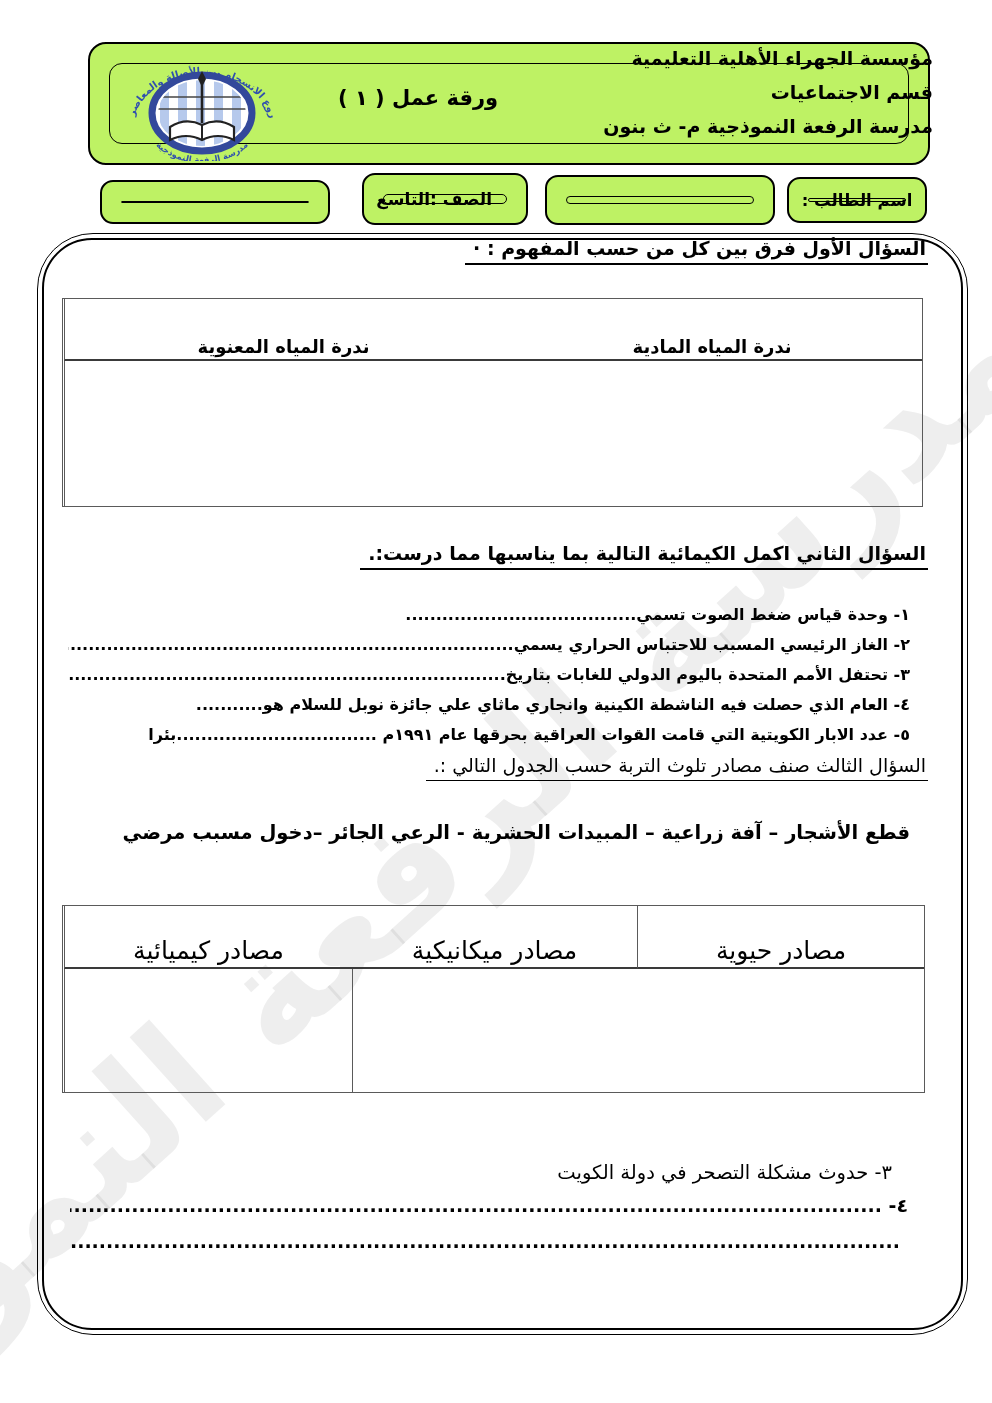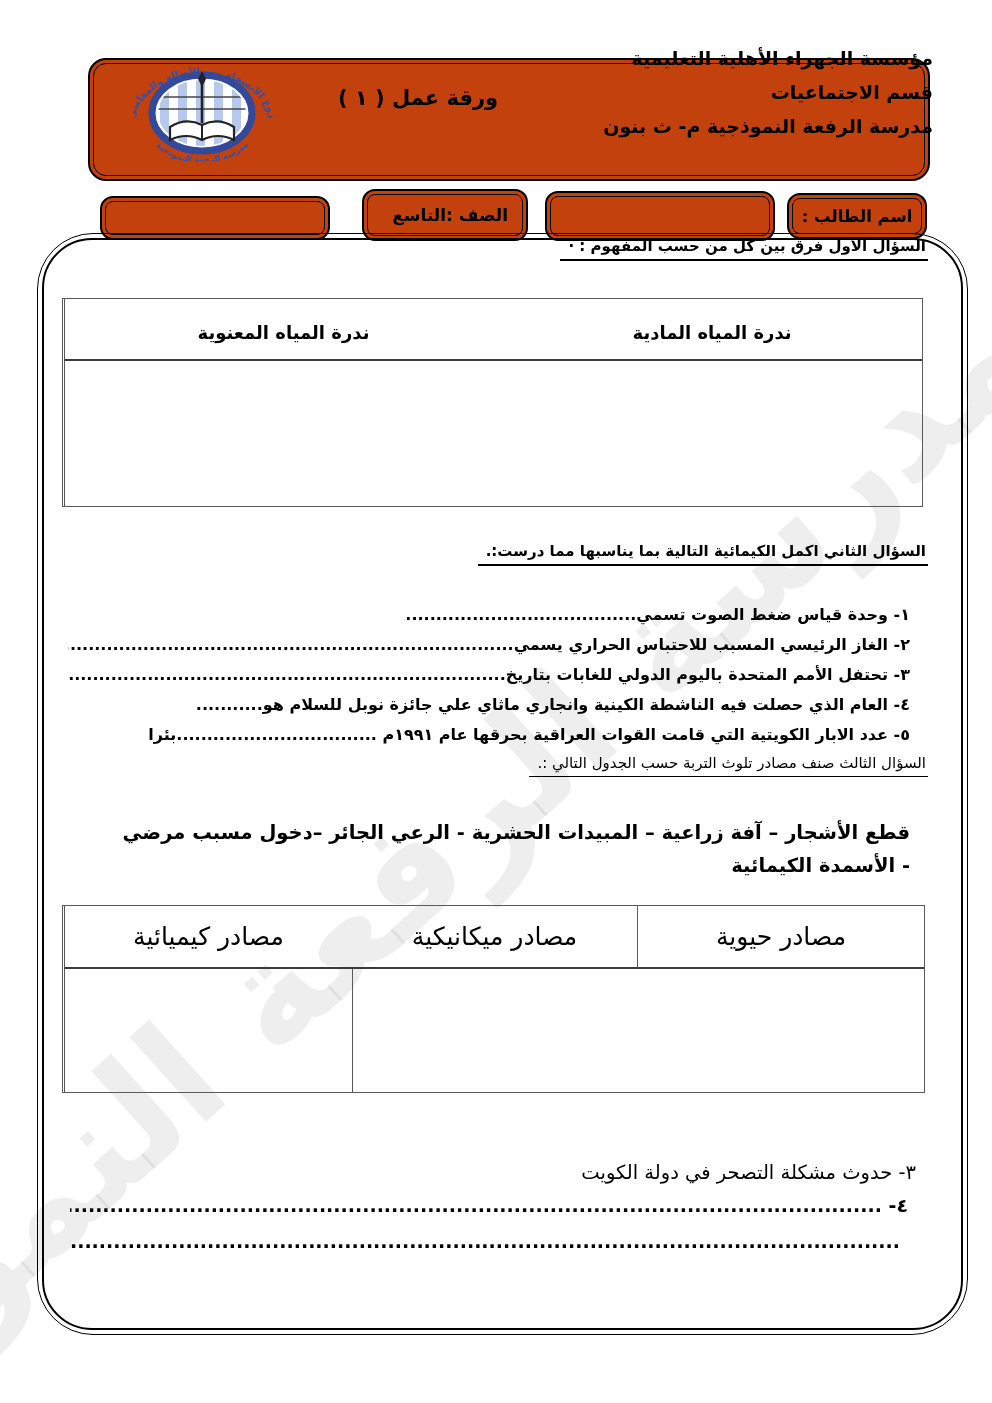--- a/index.html
+++ b/index.html
@@ -1,48 +1,48 @@
 <!DOCTYPE html>
 <html lang="ar" dir="rtl"><head>
 <meta charset="utf-8">
 <style>
   html,body{margin:0;padding:0;background:#ffffff;}
   .page{
     position:relative;width:992px;height:1403px;background:#fff;
     font-family:"DejaVu Sans",sans-serif;color:#000;direction:rtl;overflow:hidden;
   }
   
-  .dbl{position:absolute;border:2px solid #000;border-radius:13px;padding:3px;box-sizing:border-box;background:#c2410c;margin-top:16px;}
+  .dbl{position:absolute;border:2px solid #000;border-radius:13px;padding:19px;box-sizing:border-box;background:#bef264;}
   .dbl .in{width:100%;height:100%;box-sizing:border-box;border:1.6px solid #000;border-radius:8px;
     display:flex;align-items:center;justify-content:center;}
   .hdr-box{border-width:2.4px;border-radius:18px;}
   .hdr-box .in{border-radius:13px;}
   
   .main-frame{position:absolute;left:37px;top:233px;width:931px;height:1102px;border:1.8px solid #000;
     border-radius:56px;padding:4px;box-sizing:border-box;}
   .main-frame .in{width:100%;height:100%;box-sizing:border-box;border:2.6px solid #000;border-radius:50px;}
   
   .org{position:absolute;left:588px;top:41px;width:345px;text-align:right;font-weight:bold;
     font-size:19px;line-height:34px;white-space:nowrap;}
   .wlabel{position:absolute;left:308px;top:86px;width:220px;text-align:center;font-weight:bold;font-size:21px;}
   .boxlabel{font-weight:bold;font-size:16.5px;white-space:nowrap;}
-  .qtitle{position:absolute;font-size:15px;white-space:nowrap;padding:0 2px 4px 8px;}
+  .qtitle{position:absolute;font-size:19px;white-space:nowrap;padding:0 2px 4px 8px;}
   .qtitle.bold{font-weight:bold;border-bottom:2.4px solid #000;}
   .qtitle.reg{font-weight:normal;border-bottom:1.5px solid #000;}
   .q2items{position:absolute;right:82px;left:68px;top:576px;text-align:right;margin-top:24px;}
   .q2items .ln{font-size:16px;font-weight:bold;line-height:30px;white-space:nowrap;overflow:hidden;}
   .q3items{position:absolute;left:140px;width:770px;top:816px;text-align:right;font-size:19.5px;
     font-weight:bold;line-height:33px;}
   .q3items .ln{white-space:nowrap;}
   .q4item{position:absolute;font-size:19.5px;white-space:nowrap;}
   .dotline{position:absolute;left:70px;font-size:19px;font-weight:bold;white-space:nowrap;overflow:hidden;
     text-align:right;direction:rtl;}
   
   .gtable{position:absolute;border:1.2px solid #5a5a5a;box-sizing:border-box;display:grid;background:transparent;}
-  .gcell{box-sizing:border-box;display:flex;align-items:flex-end;justify-content:center;padding-bottom:16px;}
+  .gcell{box-sizing:border-box;display:flex;align-items:flex-end;justify-content:center;padding-bottom:2px;}
   .gcell.hdr{border-bottom:2.2px solid #3a3a3a;}
   .gcell.vline{border-left:1.2px solid #5a5a5a;}
   .t1{left:62px;top:298px;width:861px;height:209px;grid-template-columns:420px 438px;grid-template-rows:62px 145px;}
   .t1 .gcell{font-weight:bold;font-size:18px;}
   .t2{left:62px;top:905px;width:863px;height:188px;grid-template-columns:287px 285px 288px;grid-template-rows:63px 123px;}
   .t2 .gcell{font-weight:normal;font-size:25px;}
   
   .watermark{position:absolute;left:-180px;top:700px;width:1360px;text-align:center;
     transform:rotate(-42deg);font-size:150px;font-weight:bold;letter-spacing:8px;
     color:rgba(125,125,125,0.13);white-space:nowrap;pointer-events:none;}
@@ -135,29 +135,28 @@
     <div class="ln">١- وحدة قياس ضغط الصوت تسمي......................................</div>
     <div class="ln">٢- الغاز الرئيسي المسبب للاحتباس الحراري يسمي................................................................................</div>
     <div class="ln">٣- تحتفل الأمم المتحدة باليوم الدولي للغابات بتاريخ................................................................................</div>
     <div class="ln">٤- العام الذي حصلت فيه الناشطة الكينية وانجاري ماثاي علي جائزة نوبل للسلام هو...........</div>
     <div class="ln">٥- عدد الابار الكويتية التي قامت القوات العراقية بحرقها عام ١٩٩١م .................................بئرا</div>
   </div>
 
   <div class="qtitle reg" style="right:64px;top:754px;">السؤال الثالث صنف مصادر تلوث التربة حسب الجدول التالي :.</div>
   <div class="q3items">
     <div class="ln">قطع الأشجار –  آفة  زراعية –  المبيدات الحشرية  - الرعي الجائر  –دخول مسبب مرضي</div>
-    <div class="ln">-   الأسمدة الكيمائية</div>
   </div>
 
   <div class="gtable t2">
     <div class="gcell hdr vline">مصادر حيوية</div>
     <div class="gcell hdr">مصادر ميكانيكية</div>
     <div class="gcell hdr vline">مصادر كيميائية</div>
     <div class="gcell"></div>
     <div class="gcell vline"></div>
     <div class="gcell vline"></div>
   </div>
 
-  <div class="q4item" style="right:76px;top:1161px;">٣- حدوث مشكلة التصحر في دولة الكويت</div>
+  <div class="q4item" style="right:100px;top:1161px;">٣- حدوث مشكلة التصحر في دولة الكويت</div>
   <div class="dotline" style="right:84px;top:1194px;">٤- ......................................................................................................................................................................</div>
   <div class="dotline" style="right:92px;top:1230px;">........................................................................................................................................................................</div>
 
 </div>
 
 </body></html>

